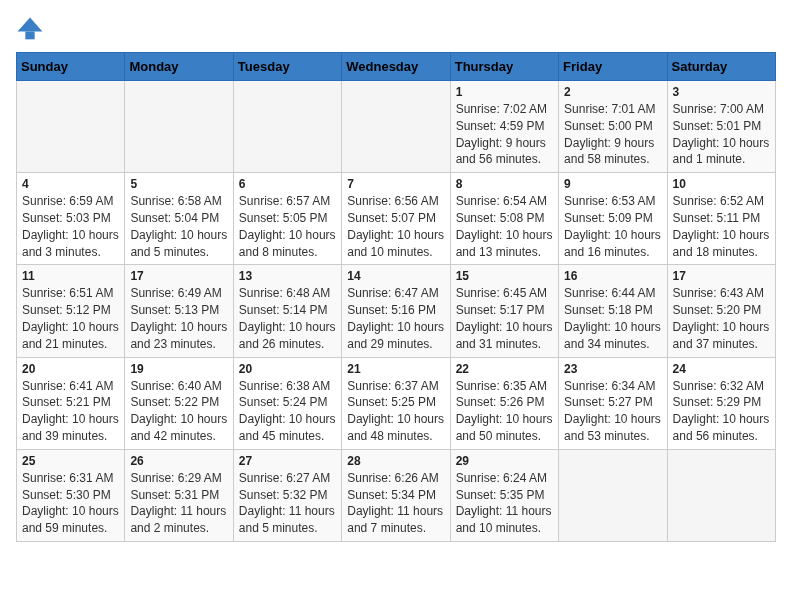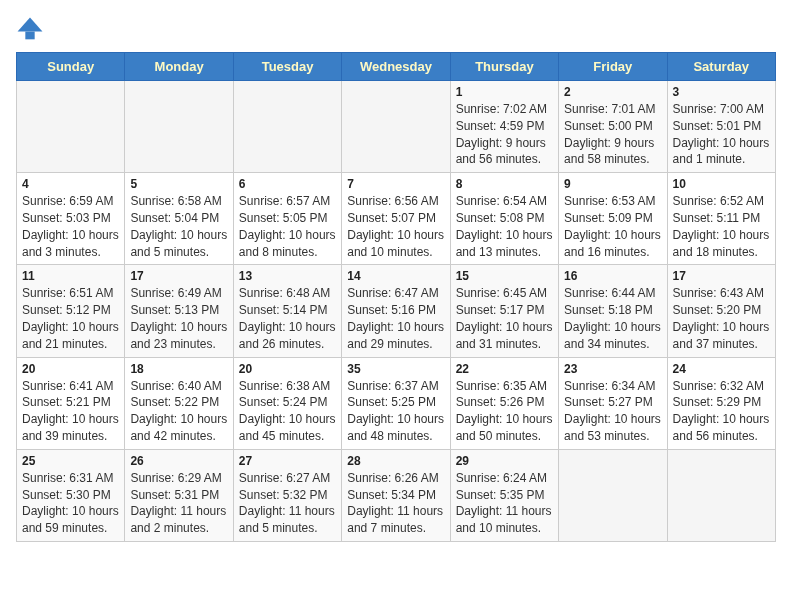--- a/index.html
+++ b/index.html
@@ -52,25 +52,25 @@
       font-size: 15px;
       color: #444;
     }
     table {
       width: 100%;
       border-collapse: collapse;
       table-layout: fixed;
     }
     thead tr th {
       background-color: #3a7ec6;
-      color: #fef9c3;
+      color: #000000;
       font-size: 13px;
       font-weight: bold;
       padding: 6px 4px;
-      text-align: center;
+      text-align: left;
       border: 1px solid #2a6ab6;
     }
     tbody tr td {
       vertical-align: top;
       border: 1px solid #ccc;
       padding: 4px 5px;
       font-size: 10.5px;
       color: #333;
       min-height: 80px;
       height: 90px;
@@ -207,29 +207,29 @@
           <span class="day-number">17</span>
           <div class="day-info">Sunrise: 6:43 AM<br>Sunset: 5:20 PM<br>Daylight: 10 hours and 37 minutes.</div>
         </td>
       </tr>
       <tr>
         <td>
           <span class="day-number">20</span>
           <div class="day-info">Sunrise: 6:41 AM<br>Sunset: 5:21 PM<br>Daylight: 10 hours and 39 minutes.</div>
         </td>
         <td>
-          <span class="day-number">18</span>
+          <span class="day-number">19</span>
           <div class="day-info">Sunrise: 6:40 AM<br>Sunset: 5:22 PM<br>Daylight: 10 hours and 42 minutes.</div>
         </td>
         <td>
           <span class="day-number">20</span>
           <div class="day-info">Sunrise: 6:38 AM<br>Sunset: 5:24 PM<br>Daylight: 10 hours and 45 minutes.</div>
         </td>
         <td>
-          <span class="day-number">35</span>
+          <span class="day-number">21</span>
           <div class="day-info">Sunrise: 6:37 AM<br>Sunset: 5:25 PM<br>Daylight: 10 hours and 48 minutes.</div>
         </td>
         <td>
           <span class="day-number">22</span>
           <div class="day-info">Sunrise: 6:35 AM<br>Sunset: 5:26 PM<br>Daylight: 10 hours and 50 minutes.</div>
         </td>
         <td>
           <span class="day-number">23</span>
           <div class="day-info">Sunrise: 6:34 AM<br>Sunset: 5:27 PM<br>Daylight: 10 hours and 53 minutes.</div>
         </td>

